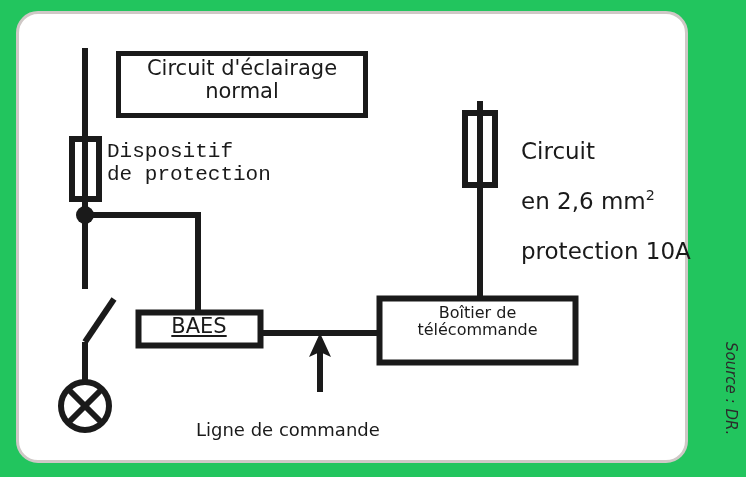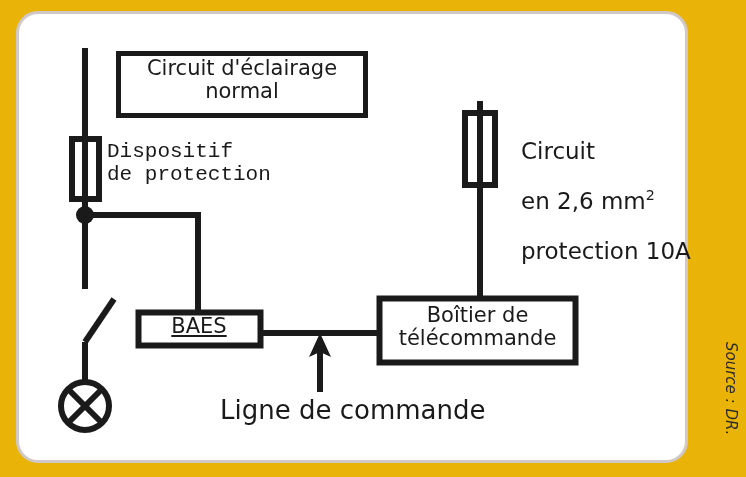--- a/index.html
+++ b/index.html
@@ -8,21 +8,21 @@
     background: #ffffff;
   }
   body {
     font-family: "DejaVu Sans", sans-serif;
   }
   #root {
     position: relative;
     width: 746px;
     height: 477px;
     overflow: hidden;
-    background: #eab308;
+    background: #22c55e;
   }
   
   #frame {
     position: absolute;
     left: 16px;
     top: 11px;
     width: 672px;
     height: 452px;
     border: 3px solid #cfc8c6;
     border-radius: 22px;
@@ -69,27 +69,26 @@
     width: 114px;
     text-align: center;
     font-size: 21px;
     text-decoration: underline;
   }
   #boitier-text {
     left: 383px;
     top: 304px;
     width: 189px;
     text-align: center;
-    font-size: 21px;
+    font-size: 16px;
   }
   #command-label {
     left: 196px;
-    top: 396px;
-    font-size: 26px;
-    margin-left: 24px;
+    top: 420px;
+    font-size: 18px;
   }
   #source-credit {
     position: absolute;
     left: 668px;
     top: 342px;
     width: 130px;
     font-size: 15px;
     font-style: italic;
     color: #2b2b2b;
     transform: rotate(90deg);

